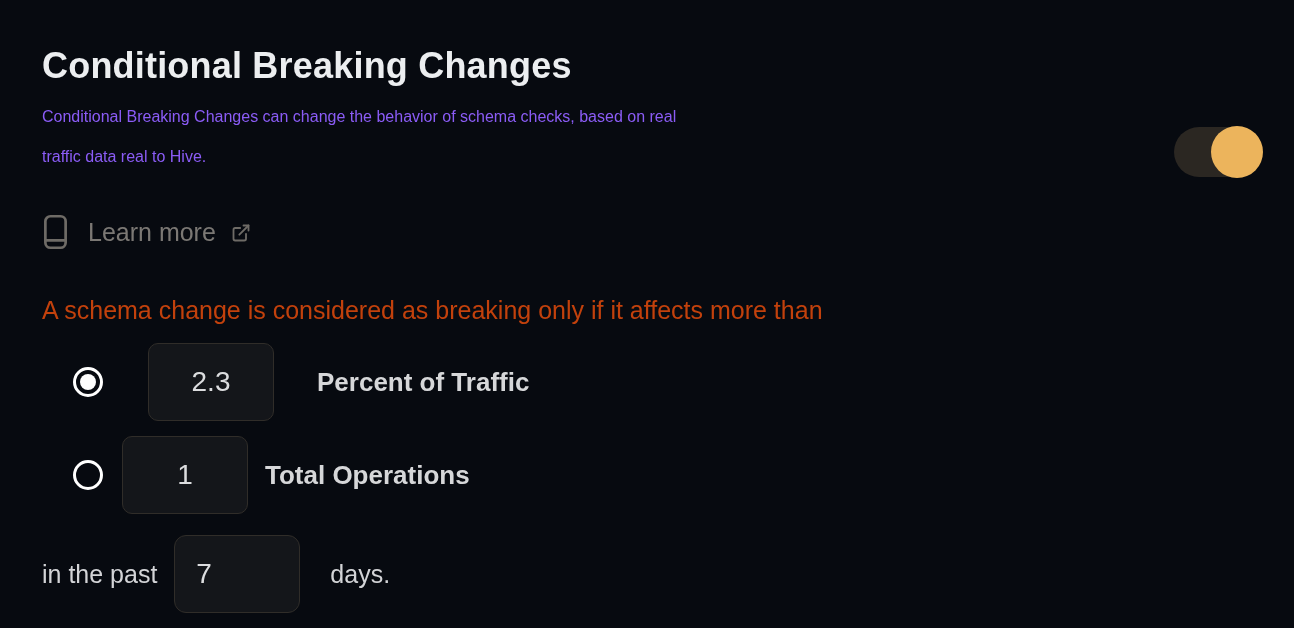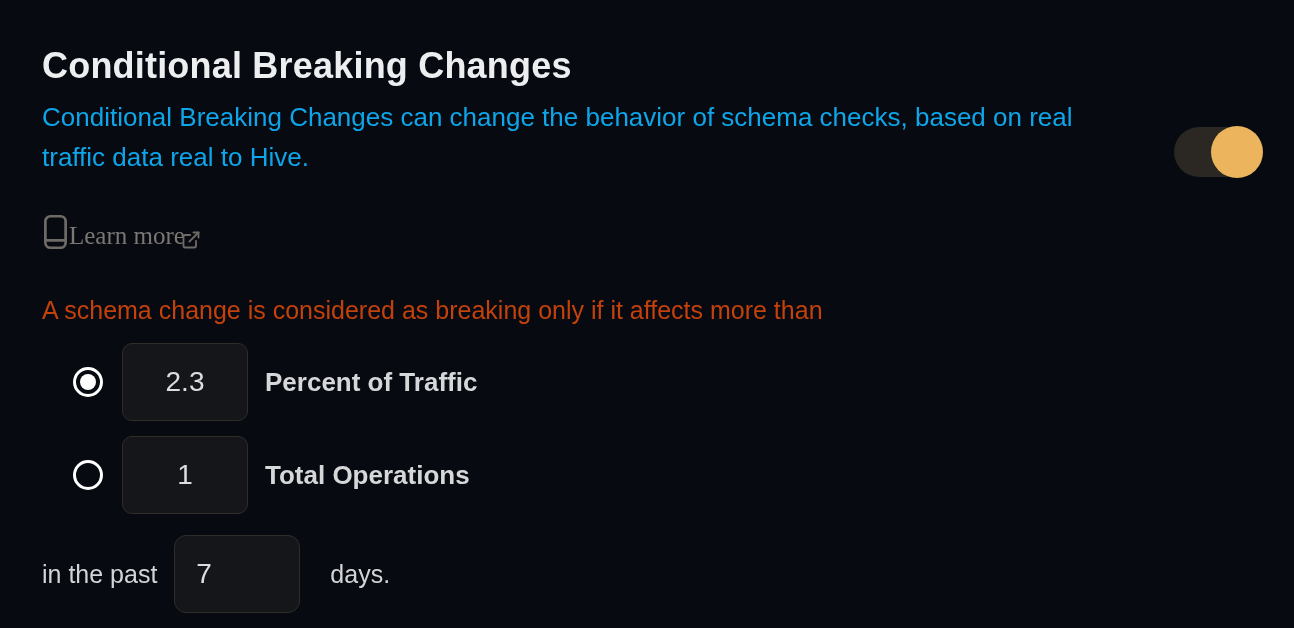--- a/index.html
+++ b/index.html
@@ -18,23 +18,23 @@
   }
   .title {
     font-size: 36px;
     line-height: 33px;
     font-weight: 700;
     color: #eceef0;
     letter-spacing: 0.2px;
   }
   .description {
     margin-top: 15px;
-    font-size: 26px;
+    font-size: 16px;
     line-height: 40px;
-    color: #0ea5e9;
+    color: #8b5cf6;
     max-width: 1130px;
   }
   .description span { display: block; }
 
   
   .toggle {
     position: absolute;
     top: 127px;
     right: 34px;
     width: 86px;
@@ -50,45 +50,45 @@
     width: 52px;
     height: 52px;
     border-radius: 50%;
     background: #ecb45c;
   }
 
   
   .learn-more {
     margin-top: 37px;
     display: flex;
-    align-items: flex-end;
+    align-items: center;
+    gap: 19px;
     color: #7b7874;
     font-size: 25px;
     text-decoration: none;
     width: fit-content;
     cursor: pointer;
-    font-family: Liberation Serif, serif;
   }
   .learn-more svg { display: block; }
   .learn-more .ext { margin-left: -4px; margin-top: 2px; }
 
   .statement {
     margin-top: 45px;
     font-size: 25px;
     line-height: 30px;
     color: #c2410c;
   }
 
   
   .option-row {
     display: flex;
     align-items: center;
     height: 78px;
   }
-  .option-row.first { margin-top: 18px; }
+  .option-row.first { margin-top: 18px; gap: 26px; }
   .option-row.second { margin-top: 15px; }
   .radio {
     margin-left: 31px;
     width: 30px;
     height: 30px;
     border: 3px solid #ffffff;
     border-radius: 50%;
     flex: 0 0 auto;
     position: relative;
     cursor: pointer;

